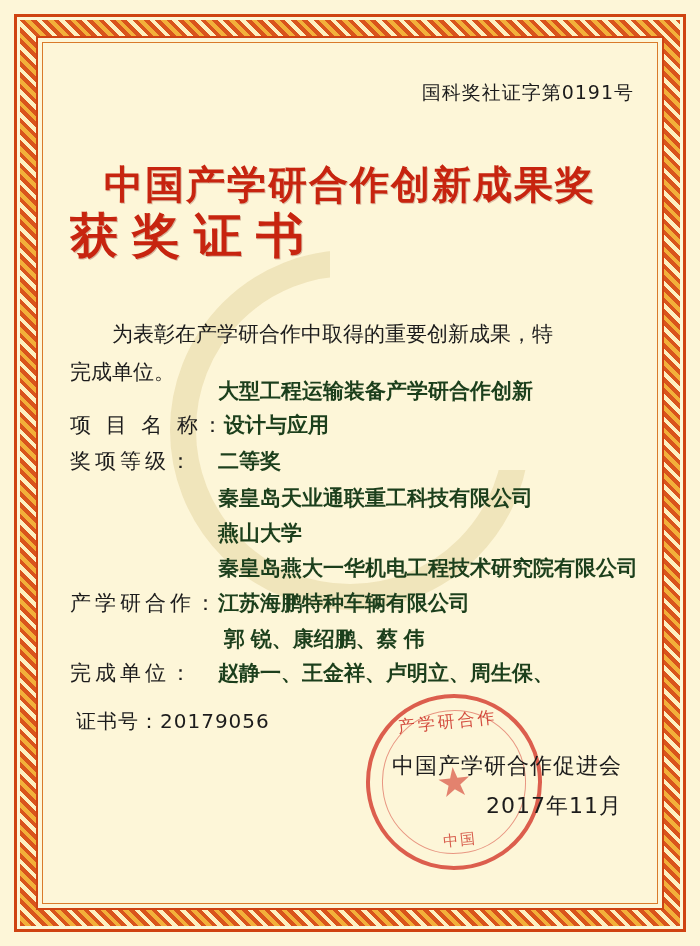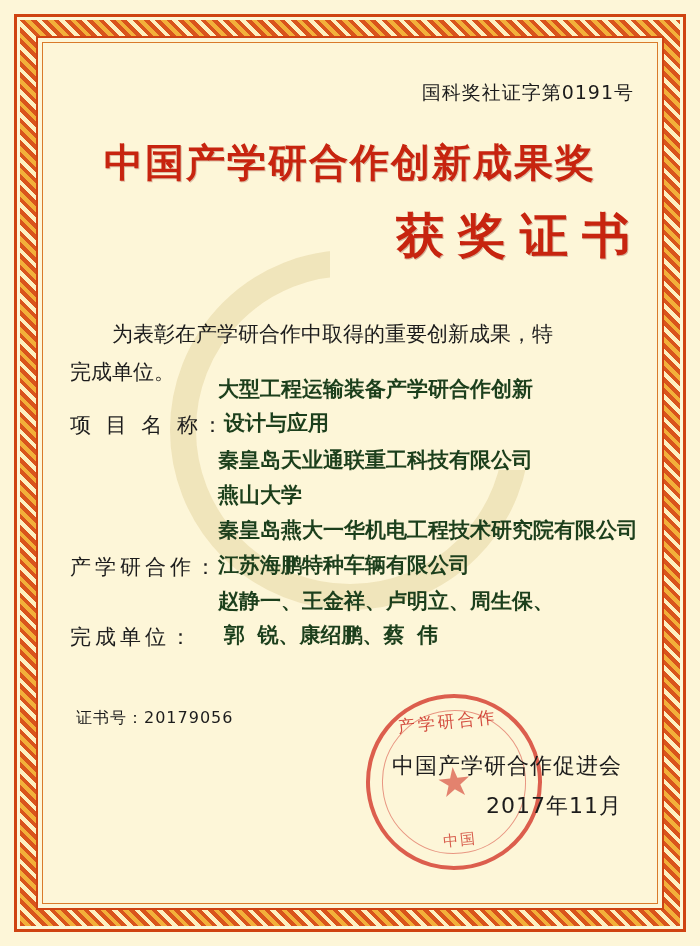--- a/index.html
+++ b/index.html
@@ -101,38 +101,38 @@
     top: 24px;
     right: 10px;
     font-size: 19px;
     color: #1b1b1b;
     letter-spacing: 1px;
     font-family: "DejaVu Sans", "Liberation Sans", sans-serif;
   }
 
   .title-main {
     position: absolute;
-    top: 80px;
+    top: 102px;
     left: 0;
     right: 0;
     text-align: center;
     font-size: 39px;
     font-weight: bold;
     color: #c7240f;
     letter-spacing: 2px;
     font-family: "DejaVu Sans", "Liberation Sans", sans-serif;
     text-shadow: 1px 1px 0 rgba(120,20,10,0.25);
   }
 
   .title-sub {
     position: absolute;
     top: 148px;
     left: 0;
     right: 0;
-    text-align: right;
+    text-align: left;
     font-size: 48px;
     font-weight: bold;
     color: #c7240f;
     letter-spacing: 14px;
     text-indent: 14px;
     font-family: "DejaVu Serif", "Liberation Serif", serif;
     text-shadow: 1px 1px 0 rgba(120,20,10,0.3);
   }
 
   .citation {
@@ -166,33 +166,33 @@
     line-height: 34px;
     color: #1c1c1c;
     letter-spacing: 4px;
     white-space: nowrap;
   }
   .field-value {
     flex: 1;
     font-size: 21px;
     line-height: 34px;
     color: #1c3f1c;
-    font-family: Liberation Mono, monospace;
+    font-family: Liberation Sans, sans-serif;
     font-weight: bold;
   }
   .field-value .vline { display: block; white-space: nowrap; }
   .field-value .indent { padding-left: 6px; }
 
   .orgs .vline { margin-top: 1px; }
 
   .certno {
     position: absolute;
     top: 652px;
     left: 20px;
-    font-size: 16px;
+    font-size: 20px;
     color: #1c1c1c;
     letter-spacing: 1px;
   }
   .certno .cn-value {
     font-family: "DejaVu Sans", "Liberation Sans", sans-serif;
     letter-spacing: 1px;
   }
 
   .issuer {
     position: absolute;
@@ -284,36 +284,42 @@
     <div class="fields">
 
       <div class="field-row">
         <div class="field-label">项 目 名 称：</div>
         <div class="field-value">
           <span class="vline">大型工程运输装备产学研合作创新</span>
           <span class="vline indent">设计与应用</span>
         </div>
       </div>
 
+      <div class="field-row">
+        <div class="field-label">奖项等级：</div>
+        <div class="field-value">
+          <span class="vline">二等奖</span>
+        </div>
+      </div>
 
       <div class="field-row orgs">
         <div class="field-label">产学研合作：</div>
         <div class="field-value">
           <span class="vline">秦皇岛天业通联重工科技有限公司</span>
           <span class="vline">燕山大学</span>
           <span class="vline">秦皇岛燕大一华机电工程技术研究院有限公司</span>
           <span class="vline">江苏海鹏特种车辆有限公司</span>
         </div>
       </div>
 
       <div class="field-row">
         <div class="field-label">完成单位：</div>
         <div class="field-value">
+          <span class="vline indent">郭  锐、康绍鹏、蔡  伟</span>
           <span class="vline">赵静一、王金祥、卢明立、周生保、</span>
-          <span class="vline indent">郭  锐、康绍鹏、蔡  伟</span>
         </div>
       </div>
 
     </div>
 
     <div class="certno">
       <span>证书号：</span><span class="cn-value">20179056</span>
     </div>
 
     <div class="seal">

